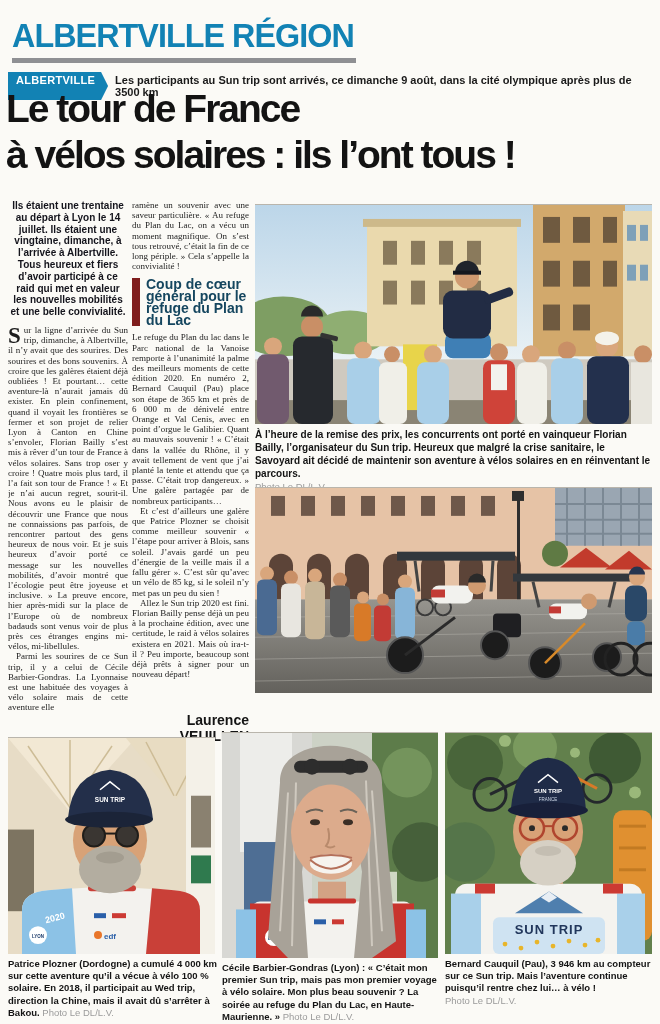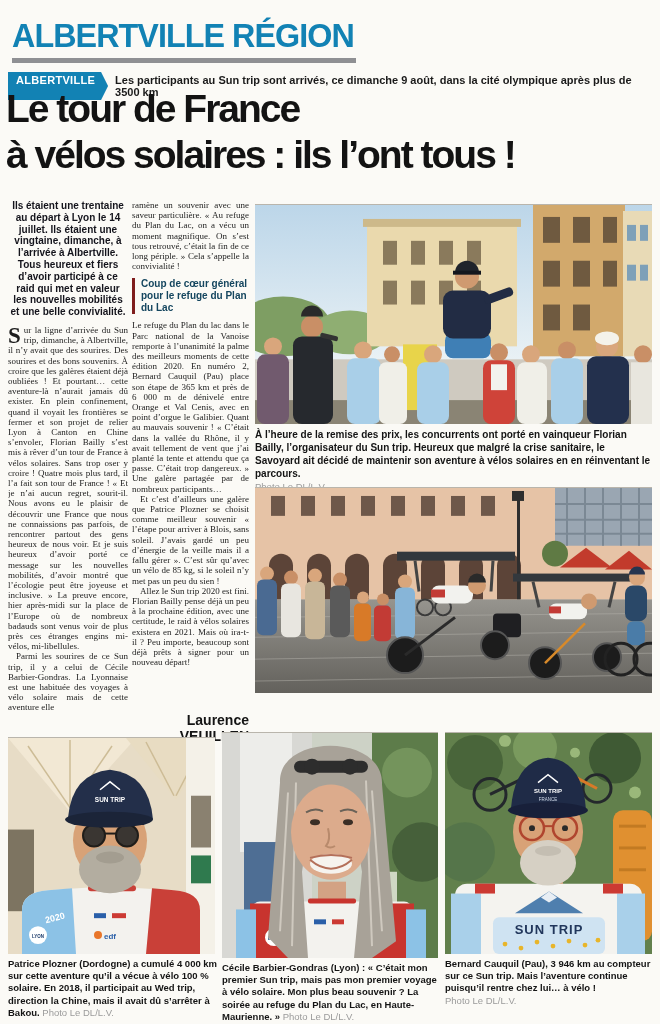--- a/index.html
+++ b/index.html
@@ -42,22 +42,22 @@
   .body-text p{
     font-family:"Liberation Serif", serif;
     font-size:9px; line-height:10.2px; text-align:justify; color:#1d1d1d;
   }
   .body-text p + p{ text-indent:8px; }
   .dropcap{
     float:left; font-family:"Liberation Serif", serif;
     font-size:23px; line-height:19px; font-weight:700; padding:1px 3px 0 0; color:#1d1d1d;
   }
   .subhead{
-    border-left:3px solid #7f1d1d; padding-left:6px;
-    font-size:10px; line-height:12px; font-weight:700; color:#15465f;
+    border-left:8px solid #7f1d1d; padding-left:6px;
+    font-size:14px; line-height:12px; font-weight:700; color:#15465f;
     margin:7px 0 6px 0;
   }
   .byline{
     position:absolute; left:132px; top:712px; width:117px;
     font-size:14px; font-weight:700; text-align:right; color:#141414;
   }
   
   .photo{ position:absolute; overflow:hidden; background:#cfcac0; border-top:1px solid #b9b5ac; }
   .photo svg{ display:block; width:100%; height:100%; }
   #photo-award  { left:255px; top:204px; width:397px; height:220px; }

